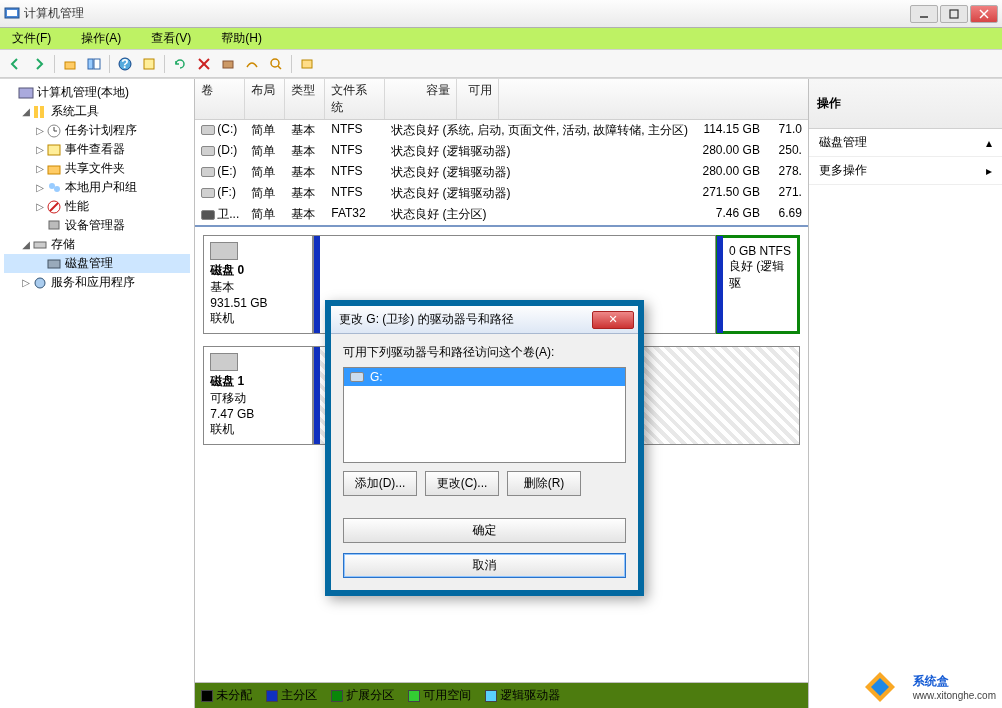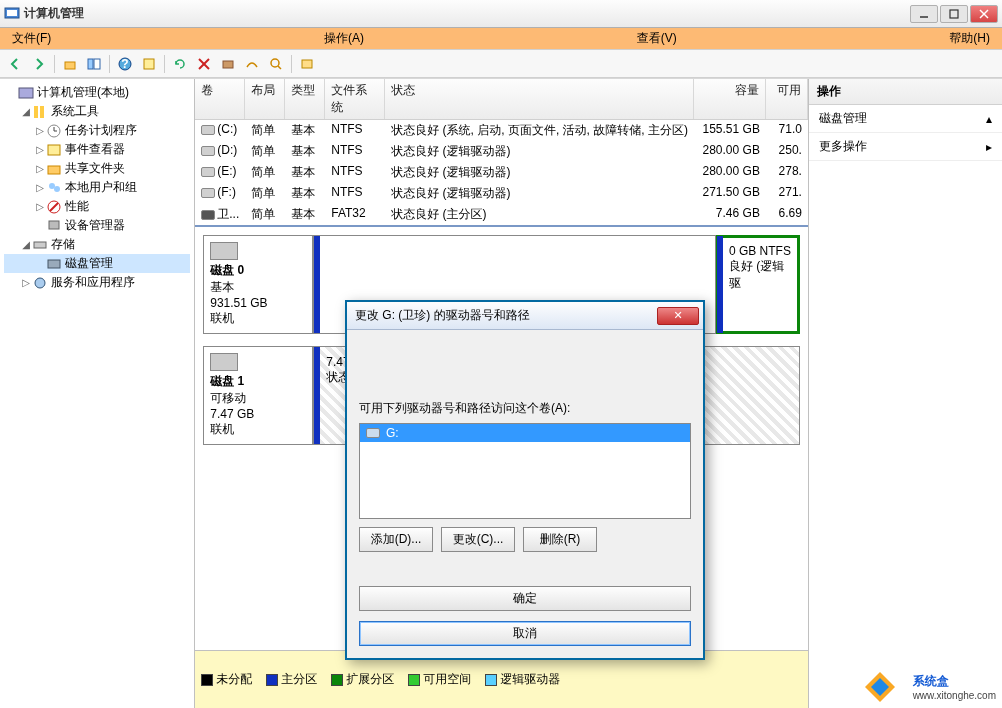--- a/index.html
+++ b/index.html
@@ -1,28 +1,28 @@
 <!DOCTYPE html>
 <html><head>
 <meta charset="utf-8">
 <style>
 * { box-sizing: border-box; margin: 0; padding: 0; font-family: "Microsoft YaHei", "SimSun", Tahoma, sans-serif; font-size: 12px; }
 body { background: #fff; width: 1002px; height: 708px; overflow: hidden; position: relative; }
 
 
 .titlebar { height: 28px; background: linear-gradient(#fdfdfd,#eaeaea); border-bottom: 1px solid #b0b0b0; display: flex; align-items: center; padding: 0 4px; }
 .titlebar .app-icon { width: 16px; height: 16px; margin-right: 4px; }
-.titlebar .title { flex: 1; color: #333; font-weight: bold; }
+.titlebar .title { flex: 1; color: #333; }
 .winbtns { display: flex; gap: 2px; }
 .winbtn { width: 28px; height: 18px; background: #e6e6e6; border: 1px solid #b0b0b0; border-radius: 2px; display:flex; align-items:center; justify-content:center; cursor: default; }
 .winbtn.close { background: linear-gradient(#f07f7f,#d64545); color:#fff; }
 .winbtn svg { width:10px; height:10px; }
 
 
-.menubar { height: 22px; background: #fdba74; border-bottom: 1px solid #d0d0d0; display:flex; align-items:center; padding: 0 6px; gap: 10px; justify-content: space-between; }
+.menubar { height: 22px; background: #bef264; border-bottom: 1px solid #d0d0d0; display:flex; align-items:center; padding: 0 6px; gap: 18px; }
 .menubar span { padding: 2px 6px; cursor: default; }
 
 
 .toolbar { height: 28px; background: #f7f7f7; border-bottom: 1px solid #d0d0d0; display:flex; align-items:center; padding: 0 4px; gap: 2px; }
 .tbtn { width: 22px; height: 22px; display:flex; align-items:center; justify-content:center; border:1px solid transparent; border-radius:2px; cursor:default; }
 .tsep { width:1px; height:18px; background:#ccc; margin:0 2px; }
 
 
 .main { display:flex; height: calc(708px - 28px - 22px - 28px); border-top:1px solid #d8d8d8; }
 .treepane { width: 198px; border-right: 1px solid #c0c0c0; overflow:auto; padding: 4px 4px; }
@@ -45,33 +45,33 @@
 .diskrow { display:flex; margin-bottom:12px; }
 .diskinfo { width:110px; border:1px solid #888; padding:6px; background:#fff; }
 .diskinfo .dicon { width:28px; height:18px; background:#ccc; border:1px solid #888; margin-bottom:2px; }
 .diskparts { flex:1; display:flex; }
 .diskpart { border:1px solid #888; padding:8px 6px; position:relative; }
 .diskpart .stripe { position:absolute; left:0; top:0; bottom:0; width:6px; }
 .diskpart.primary .stripe{background:#1030c0}
 .diskpart.hatched { background: repeating-linear-gradient(45deg,#fff,#fff 4px,#e8e8e8 4px,#e8e8e8 8px); }
 .diskpart.selected { outline:3px solid #0a860a; outline-offset:-3px; }
 
-.legend { border-top:1px solid #c0c0c0; padding:20px 6px; display:flex; gap:14px; align-items:flex-start; font-size:11px; background:#fef9c3; }
+.legend { border-top:1px solid #c0c0c0; padding:4px 6px; display:flex; gap:14px; align-items:flex-start; font-size:11px; background:#4d7c0f; }
 .legend .sw { width:12px; height:12px; display:inline-block; margin-right:3px; vertical-align:middle; border:1px solid #444; }
 
 .actionpane { width:196px; background:#fff; }
-.actionpane .hdr { background:linear-gradient(#f7f7f7,#ececec); border-bottom:1px solid #d0d0d0; padding:4px 8px; font-weight:bold; }
+.actionpane .hdr { background:linear-gradient(#f7f7f7,#ececec); border-bottom:1px solid #d0d0d0; padding:16px 8px; font-weight:bold; }
 .actionpane .section { padding:5px 10px; border-bottom:1px solid #eee; cursor:default; display:flex; justify-content:space-between; align-items:center}
 
 
-.dialog { position:absolute; left:345px; top:300px; width:360px; background:#f0f0f0; border:2px solid #0369a1; box-shadow: 4px 4px 12px rgba(0,0,0,.35); }
+.dialog { position:absolute; left:325px; top:300px; width:319px; background:#f0f0f0; border:6px solid #0369a1; box-shadow: 4px 4px 12px rgba(0,0,0,.35); }
 .dialog .dtitle { height:28px; background: linear-gradient(#fdfdfe,#dde7f5); display:flex; align-items:center; padding:0 4px; border-bottom:1px solid #a8b8d0; }
 .dialog .dtitle span { flex:1; padding-left:4px; }
 .dialog .dclose { width:42px; height:18px; background:linear-gradient(#e88,#c33); border:1px solid #a22; border-radius:2px; color:#fff; display:flex; align-items:center; justify-content:center; font-size:11px; cursor:default; }
-.dialog .dbody { padding:22px 12px;margin-top:48px; }
+.dialog .dbody { padding:10px 12px; }
 .dialog .listbox { background:#fff; border:1px solid #888; height:96px; margin:6px 0 8px; overflow:auto; }
 .dialog .listbox .item { padding:2px 6px; background:#3399ff; color:#fff; display:flex; align-items:center; gap:4px; }
 .dialog .btnrow { display:flex; gap:8px; margin-bottom:4px; }
 .dialog .btnrow2 { display:flex; justify-content:flex-end; gap:10px; padding:8px 12px 12px;flex-direction:column; }
 .dlgbtn { min-width:74px; padding:3px 10px; background:linear-gradient(#fefefe,#e4e4e4); border:1px solid #8a8a8a; border-radius:0; cursor:default; text-align:center; }
 .dlgbtn.default { border:1px solid #2a72c8; box-shadow:0 0 0 1px #8ec4ff inset; }
 
 .watermark { position:absolute; right:6px; bottom:4px; font-size:14px; color:#155bd4; font-weight:bold; display:flex; align-items:center; gap:16px;}
 .watermark .sub{font-size:10px;color:#444;font-weight:normal}
 </style>
@@ -293,32 +293,31 @@
         <span>服务和应用程序</span>
       </div>
   </div>
 
   <div class="centerpane">
     <div class="volheader">
       <div class="col-vol">卷</div>
       <div class="col-layout">布局</div>
       <div class="col-type">类型</div>
       <div class="col-fs">文件系统</div>
-      <div class="col-status">状态</div>
       <div class="col-cap">容量</div>
       <div class="col-free">可用</div>
     </div>
     <div class="vollist">
       <div class="volrow">
           <div class="col-vol"><span class="drive-icon"></span><span>(C:)</span></div>
           <div class="col-layout">简单</div>
           <div class="col-type">基本</div>
           <div class="col-fs">NTFS</div>
           <div class="col-status">状态良好 (系统, 启动, 页面文件, 活动, 故障转储, 主分区)</div>
-          <div class="col-cap">155.51 GB</div>
+          <div class="col-cap">114.15 GB</div>
           <div class="col-free">71.0</div>
         </div>
       <div class="volrow">
           <div class="col-vol"><span class="drive-icon"></span><span>(D:)</span></div>
           <div class="col-layout">简单</div>
           <div class="col-type">基本</div>
           <div class="col-fs">NTFS</div>
           <div class="col-status">状态良好 (逻辑驱动器)</div>
           <div class="col-cap">280.00 GB</div>
           <div class="col-free">250.</div>

